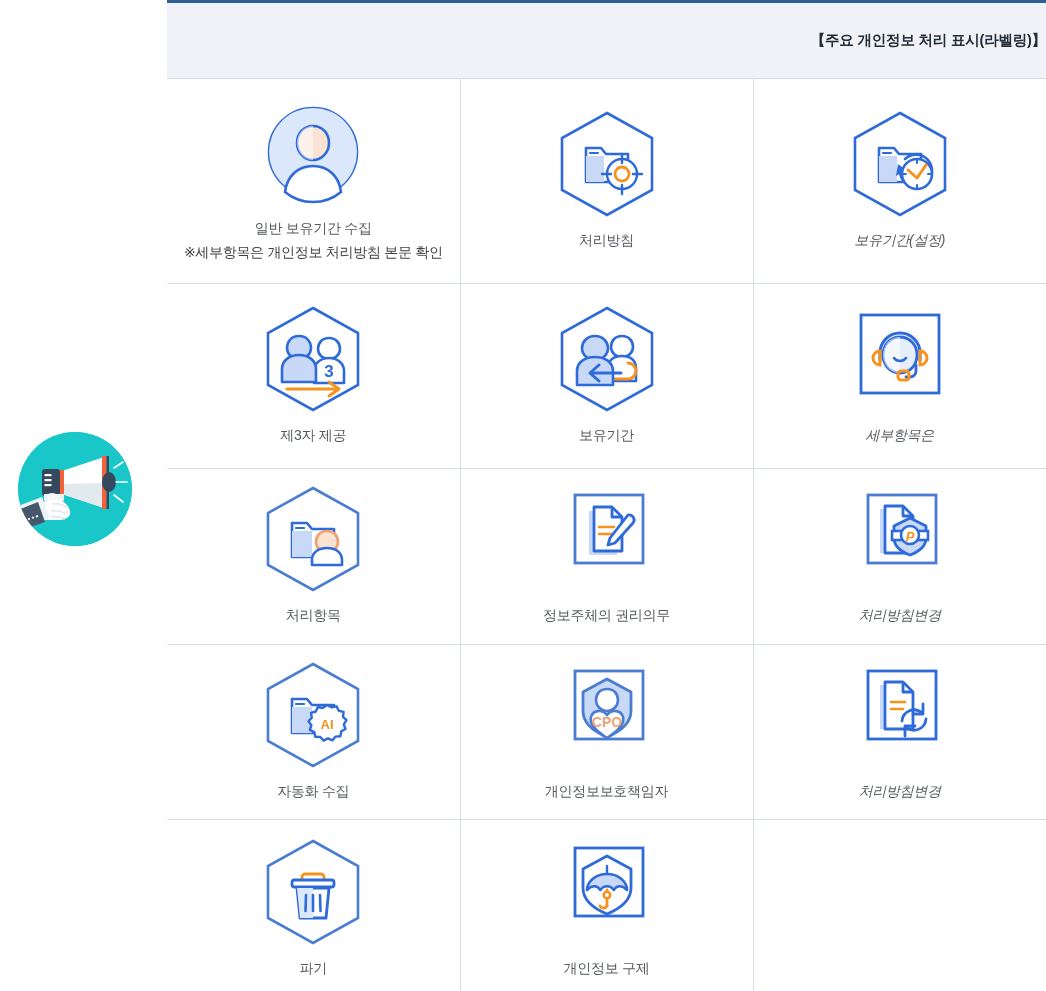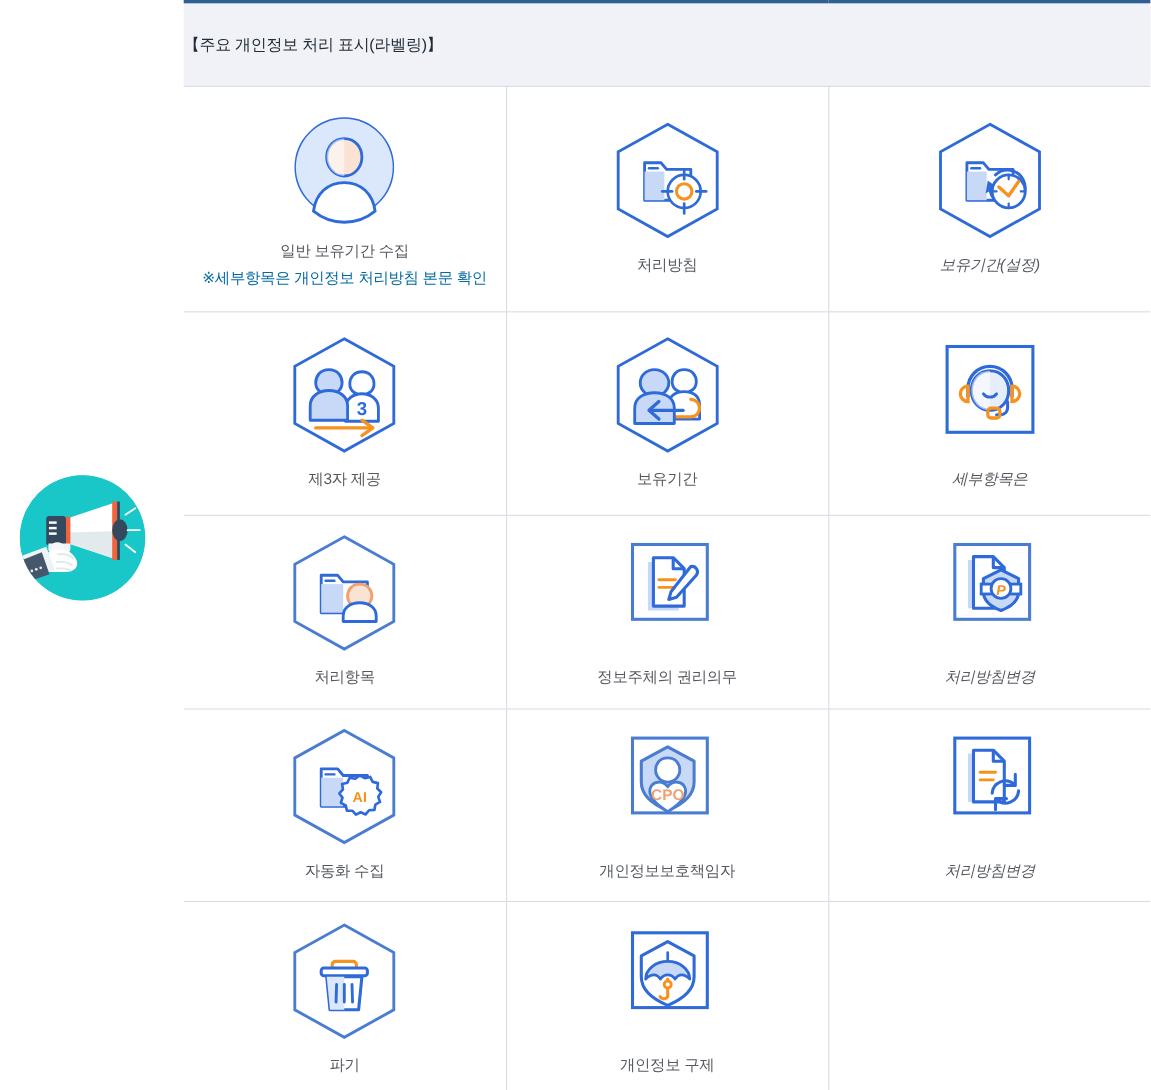--- a/index.html
+++ b/index.html
@@ -37,24 +37,24 @@
     top: 0px;
     width: 879px;
     border-collapse: collapse;
     table-layout: fixed;
   }
   .label-table .thead-cell {
     background: #f0f2f7;
     border-top: 3px solid #2f5f93;
     border-bottom: 1px solid #d7dde6;
     height: 77px;
-    text-align: left;
+    text-align: right;
     vertical-align: middle;
     font-size: 14.5px;
-    font-weight: normal;
+    font-weight: bold;
     color: #222b38;
     letter-spacing: -0.2px;
     padding: 0;
   }
   .label-table td.cell {
     border-bottom: 1px solid #d7dde6;
     border-right: 1px solid #d7dde6;
     vertical-align: middle;
     text-align: center;
     padding: 14px 6px 16px 6px;
@@ -75,21 +75,21 @@
     margin-top: 8px;
     font-size: 14px;
     color: #55595f;
     line-height: 1.75;
     letter-spacing: -0.3px;
     white-space: nowrap;
   }
   .cell-caption .sub {
     display: block;
     font-size: 14px;
-    color: #0369a1;
+    color: #404040;
   }
   
   tr.row-0 td.cell { height: 205px; }
   tr.row-1 td.cell { height: 185px; }
   tr.row-2 td.cell { height: 170px; }
   tr.row-3 td.cell { height: 170px; }
   tr.row-4 td.cell { height: 180px; }
 </style>
 </head>
 <body>

